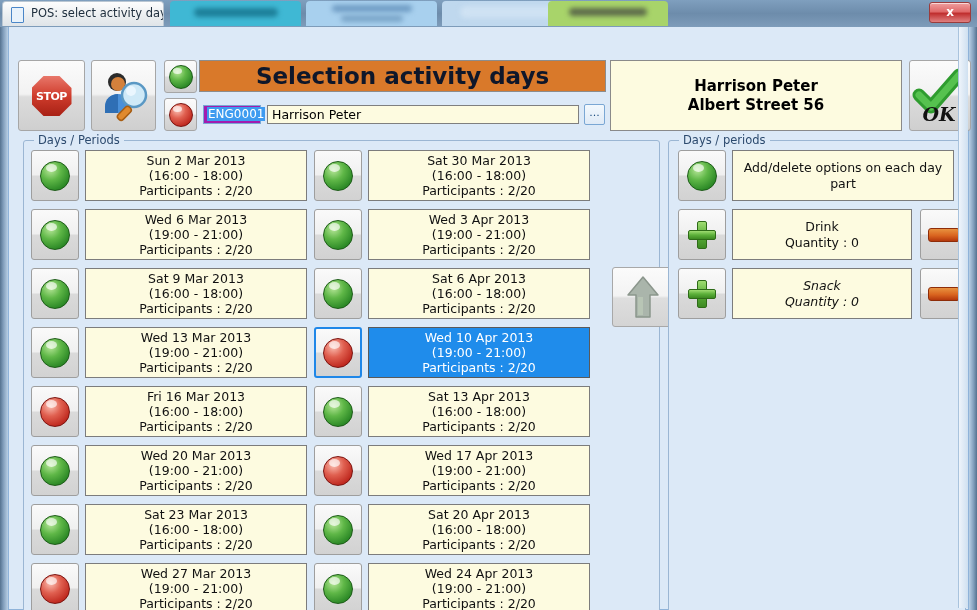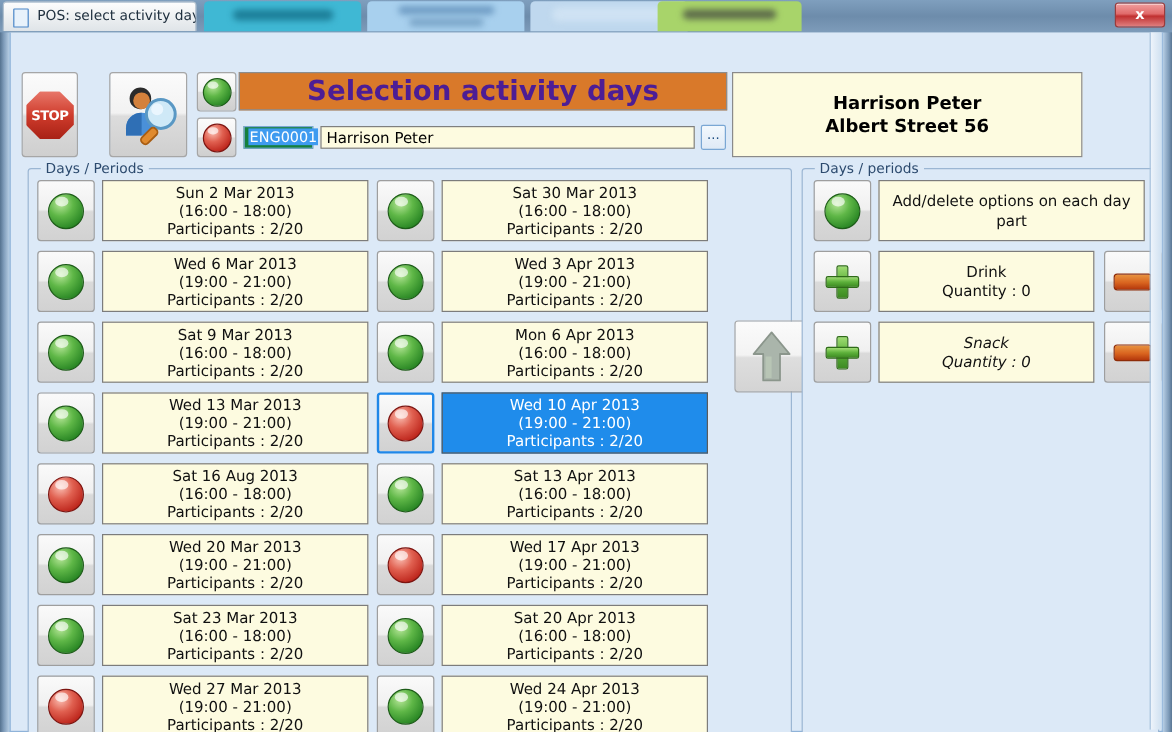--- a/index.html
+++ b/index.html
@@ -67,27 +67,27 @@
     background:linear-gradient(270deg,#55728f 0%,#7f9cba 40%,#b9d0e6 100%);
   }
   .sqbtn{
     background:linear-gradient(180deg,#fbfbfb 0%,#f2f2f2 48%,#dcdcdc 52%,#cfcfcf 100%);
     border:1px solid #a6a6a6;border-radius:3px;box-sizing:border-box;
     cursor:pointer;position:absolute;
   }
   .banner{
     position:absolute;left:190px;top:33px;width:407px;height:32px;
     background:#d9792a;border:1px solid #8c8c8c;box-sizing:border-box;
-    color:#4c1d95;font-weight:bold;font-size:23px;
+    color:#0f172a;font-weight:bold;font-size:23px;
     display:flex;align-items:center;justify-content:center;
     font-family:"DejaVu Sans","Liberation Sans",sans-serif;
   }
   .codefield{
     position:absolute;left:194px;top:78px;width:58px;height:19px;
-    border:1px solid #7aa7d4;background:#15803d;box-sizing:border-box;
+    border:1px solid #7aa7d4;background:#a21caf;box-sizing:border-box;
     font-size:12px;color:#000;padding-left:3px;line-height:17px;
   }
   .codefield span{background:#3e9bf0;color:#fff;padding:0 1px;}
   .namefield{
     position:absolute;left:258px;top:78px;width:312px;height:19px;
     border:1px solid #7f7f7f;background:#fdfbe0;box-sizing:border-box;
     font-size:12.5px;color:#000;padding-left:4px;line-height:17px;
   }
   .dotsbtn{
     position:absolute;left:575px;top:77px;width:21px;height:21px;
@@ -238,21 +238,21 @@
     </div>
 
     <div class="closebtn">x</div>
   </div>
 
   <div class="leftedge"></div>
   <div class="rightedge"></div>
 
   <div class="window">
 
-    <div class="sqbtn" style="left:9px;top:33px;width:47px;height:71px;">
+    <div class="sqbtn" style="left:9px;top:33px;width:67px;height:71px;">
       <div class="stopsign" style="margin:15px auto 0;">
         <b>STOP</b>
       </div>
     </div>
 
     <div class="sqbtn" style="left:82px;top:33px;width:65px;height:71px;">
       <svg width="56" height="56" viewBox="0 0 56 56" style="margin:8px 0 0 5px;">
         <circle cx="20" cy="13" r="9" fill="#2b2b2b"></circle>
         <circle cx="21" cy="15" r="7" fill="#d4813c"></circle>
         <path d="M8 38c0-8 6-13 13-13s13 5 13 13v6H8z" fill="#4a90d9"></path>
@@ -276,20 +276,27 @@
       <span>ENG0001</span>
     </div>
     <div class="namefield" title="Name">Harrison Peter</div>
     <div class="dotsbtn">...</div>
 
     <div class="addrbox">
       <div>Harrison Peter</div>
       <div>Albert Street 56</div>
     </div>
 
+    <div class="sqbtn okbtn">
+      <svg width="58" height="62" viewBox="0 0 58 62" style="margin:4px 0 0 1px;">
+        <path d="M8 30 L20 42 L48 10" stroke="#2f9c2f" stroke-width="13" fill="none" stroke-linecap="round" stroke-linejoin="round"></path>
+        <path d="M8 30 L20 42 L48 10" stroke="#56c24f" stroke-width="7" fill="none" stroke-linecap="round" stroke-linejoin="round"></path>
+        <text x="28" y="56" font-size="19" font-style="italic" font-weight="bold" font-family="DejaVu Serif, serif" fill="#111" text-anchor="middle">OK</text>
+      </svg>
+    </div>
 
     <div class="group" id="grp-left">
       <div class="group-legend">Days / Periods</div>
 
       <div class="col" id="col1">
           <div class="dayrow">
             <div class="ledbtn">
               <div class="led green"></div>
             </div>
             <div class="daycard">
@@ -326,21 +333,21 @@
               <div>Wed 13 Mar 2013</div>
               <div>(19:00 - 21:00)</div>
               <div>Participants : 2/20</div>
             </div>
           </div>
           <div class="dayrow">
             <div class="ledbtn">
               <div class="led red"></div>
             </div>
             <div class="daycard">
-              <div>Sat 16 Aug 2013</div>
+              <div>Fri 16 Mar 2013</div>
               <div>(16:00 - 18:00)</div>
               <div>Participants : 2/20</div>
             </div>
           </div>
           <div class="dayrow">
             <div class="ledbtn">
               <div class="led green"></div>
             </div>
             <div class="daycard">
               <div>Wed 20 Mar 2013</div>
@@ -388,21 +395,21 @@
               <div>Wed 3 Apr 2013</div>
               <div>(19:00 - 21:00)</div>
               <div>Participants : 2/20</div>
             </div>
           </div>
           <div class="dayrow">
             <div class="ledbtn">
               <div class="led green"></div>
             </div>
             <div class="daycard">
-              <div>Mon 6 Apr 2013</div>
+              <div>Sat 6 Apr 2013</div>
               <div>(16:00 - 18:00)</div>
               <div>Participants : 2/20</div>
             </div>
           </div>
           <div class="dayrow">
             <div class="ledbtn sel">
               <div class="led red"></div>
             </div>
             <div class="daycard selected">
               <div>Wed 10 Apr 2013</div>

